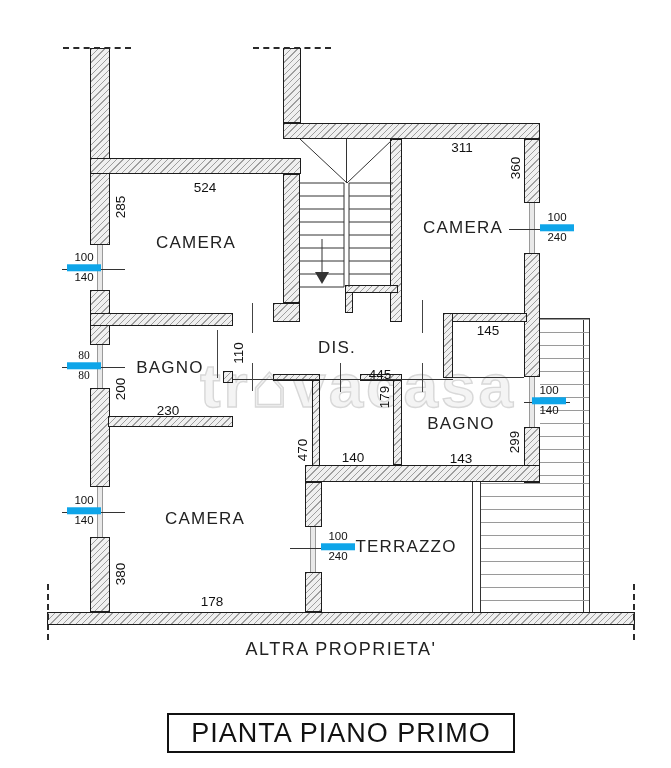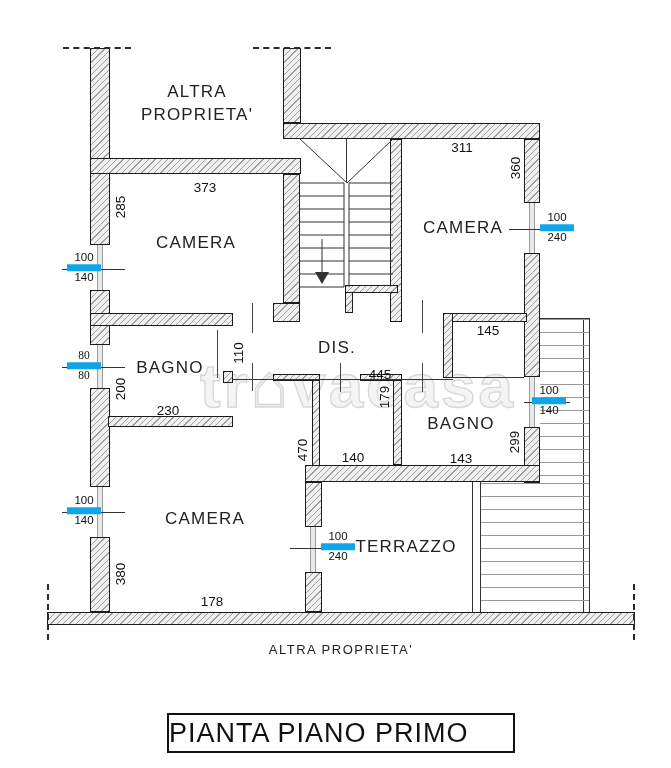--- a/index.html
+++ b/index.html
@@ -22,22 +22,22 @@
   .dim.rot{transform:translate(-50%,-50%) rotate(-90deg);}
   .frac{position:absolute;transform:translate(-50%,-50%);width:34px;text-align:center;
         font-size:11.5px;color:#111;line-height:1.15;}
   .frac .t{display:block;border-bottom:7px solid #0ea5e9;}
   .frac .b{display:block;}
   #watermark{position:absolute;left:358px;top:385px;transform:translate(-50%,-50%);
         font-size:62px;font-weight:bold;letter-spacing:3px;color:#f2f2f2;
         -webkit-text-stroke:1.4px #cfcfcf;opacity:.8;white-space:nowrap;}
   #title-box{position:absolute;left:167px;top:713px;width:348px;height:40px;
         box-sizing:border-box;border:2px solid #111;display:flex;align-items:center;
-        justify-content:flex-start;font-size:27px;letter-spacing:1px;color:#111;white-space:nowrap;}
-  .ap-bottom{position:absolute;transform:translate(-50%,-50%);font-size:13px;
+        justify-content:center;font-size:27px;letter-spacing:1px;color:#111;white-space:nowrap;}
+  .ap-bottom{position:absolute;transform:translate(-50%,-50%);font-size:18px;
         letter-spacing:1.5px;color:#222;white-space:nowrap;}
   svg{position:absolute;}
 </style>
 </head>
 <body>
 
 <div id="plan">
 
   <div id="watermark">tr⌂vacasa</div>
 
@@ -94,21 +94,21 @@
       <div class="tick" style="left: 340px; top: 363px; width: 1px; height: 29px;"></div>
       <div class="tick" style="left: 422px; top: 363px; width: 1px; height: 29px;"></div>
       <div class="tick" style="left: 422px; top: 300px; width: 1px; height: 33px;"></div>
       <div class="tick" style="left: 217px; top: 330px; width: 1px; height: 48px;"></div>
       <div class="rail" style="left: 540px; top: 319px; width: 49px; height: 164px;"></div>
       <div class="rail" style="left: 481px; top: 483px; width: 108px; height: 129px;"></div>
       <div class="dash-h" style="left: 63px; top: 47px; width: 68px;"></div>
       <div class="dash-h" style="left: 253px; top: 47px; width: 78px;"></div>
       <div class="dash-v" style="left: 47px; top: 584px; height: 56px;"></div>
       <div class="dash-v" style="left: 633px; top: 584px; height: 56px;"></div>
-      <div class="dim" style="left: 205px; top: 187px;">373</div>
+      <div class="dim" style="left: 205px; top: 187px;">524</div>
       <div class="dim rot" style="left: 120px; top: 207px;">285</div>
       <div class="dim" style="left: 462px; top: 147px;">311</div>
       <div class="dim rot" style="left: 515px; top: 168px;">360</div>
       <div class="dim" style="left: 168px; top: 410px;">230</div>
       <div class="dim rot" style="left: 120px; top: 389px;">200</div>
       <div class="dim rot" style="left: 238px; top: 353px;">110</div>
       <div class="dim" style="left: 380px; top: 374px;">445</div>
       <div class="dim rot" style="left: 384px; top: 397px;">179</div>
       <div class="dim" style="left: 353px; top: 457px;">140</div>
       <div class="dim" style="left: 461px; top: 458px;">143</div>
@@ -165,24 +165,20 @@
       <line x1="0" y1="122" x2="44" y2="122"></line>
         <line x1="49" y1="122" x2="93" y2="122"></line>
       <line x1="0" y1="135" x2="44" y2="135"></line>
         <line x1="49" y1="135" x2="93" y2="135"></line>
       <line x1="0" y1="148" x2="44" y2="148"></line>
       <line x1="22" y1="100" x2="22" y2="142"></line>
       <polyline points="15,133 22,145 29,133" fill="#333" stroke="none"></polyline>
     </g>
   </svg>
 
-  <div class="room-label" style="left:197px;top:104px;line-height:1.35">
-    <span>ALTRA</span><br>
-    <span>PROPRIETA'</span>
-  </div>
   <div class="room-label" style="left:196px;top:243px">CAMERA</div>
   <div class="room-label" style="left:463px;top:228px">CAMERA</div>
   <div class="room-label" style="left:170px;top:368px">BAGNO</div>
   <div class="room-label" style="left:337px;top:348px">DIS.</div>
   <div class="room-label" style="left:461px;top:424px">BAGNO</div>
   <div class="room-label" style="left:205px;top:519px">CAMERA</div>
   <div class="room-label" style="left:406px;top:547px">TERRAZZO</div>
   <div class="ap-bottom" style="left:341px;top:649px">ALTRA PROPRIETA'</div>
 
   <div id="title-box">

